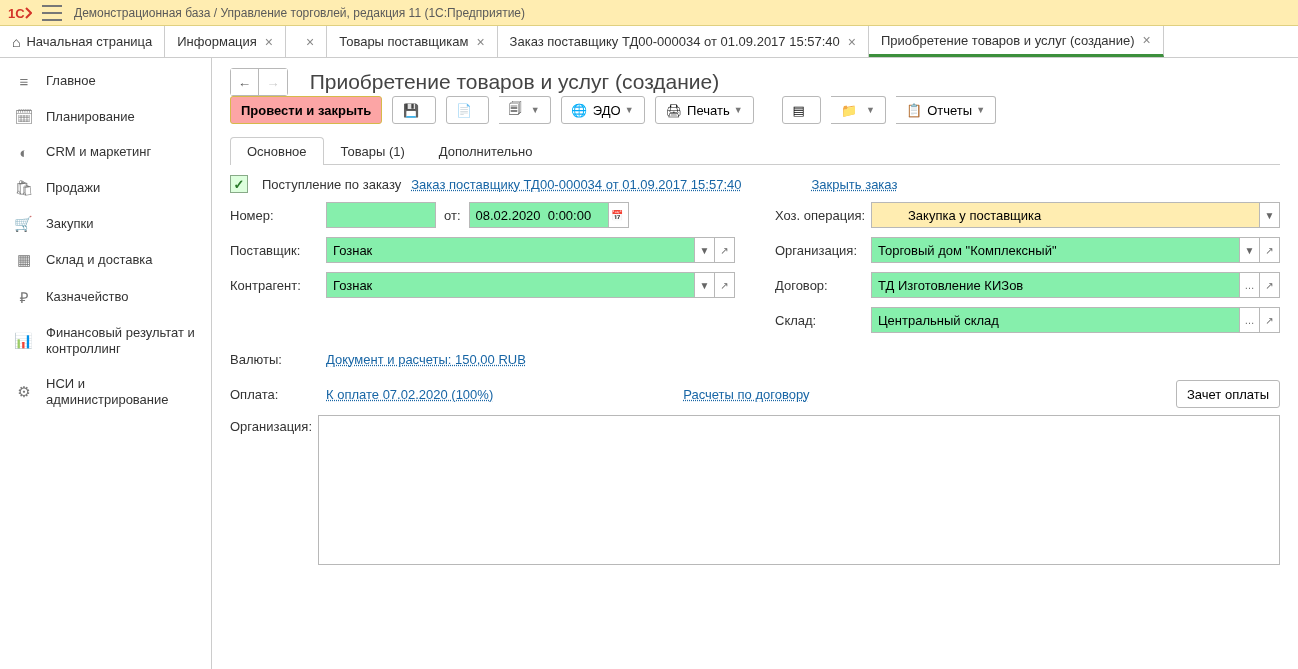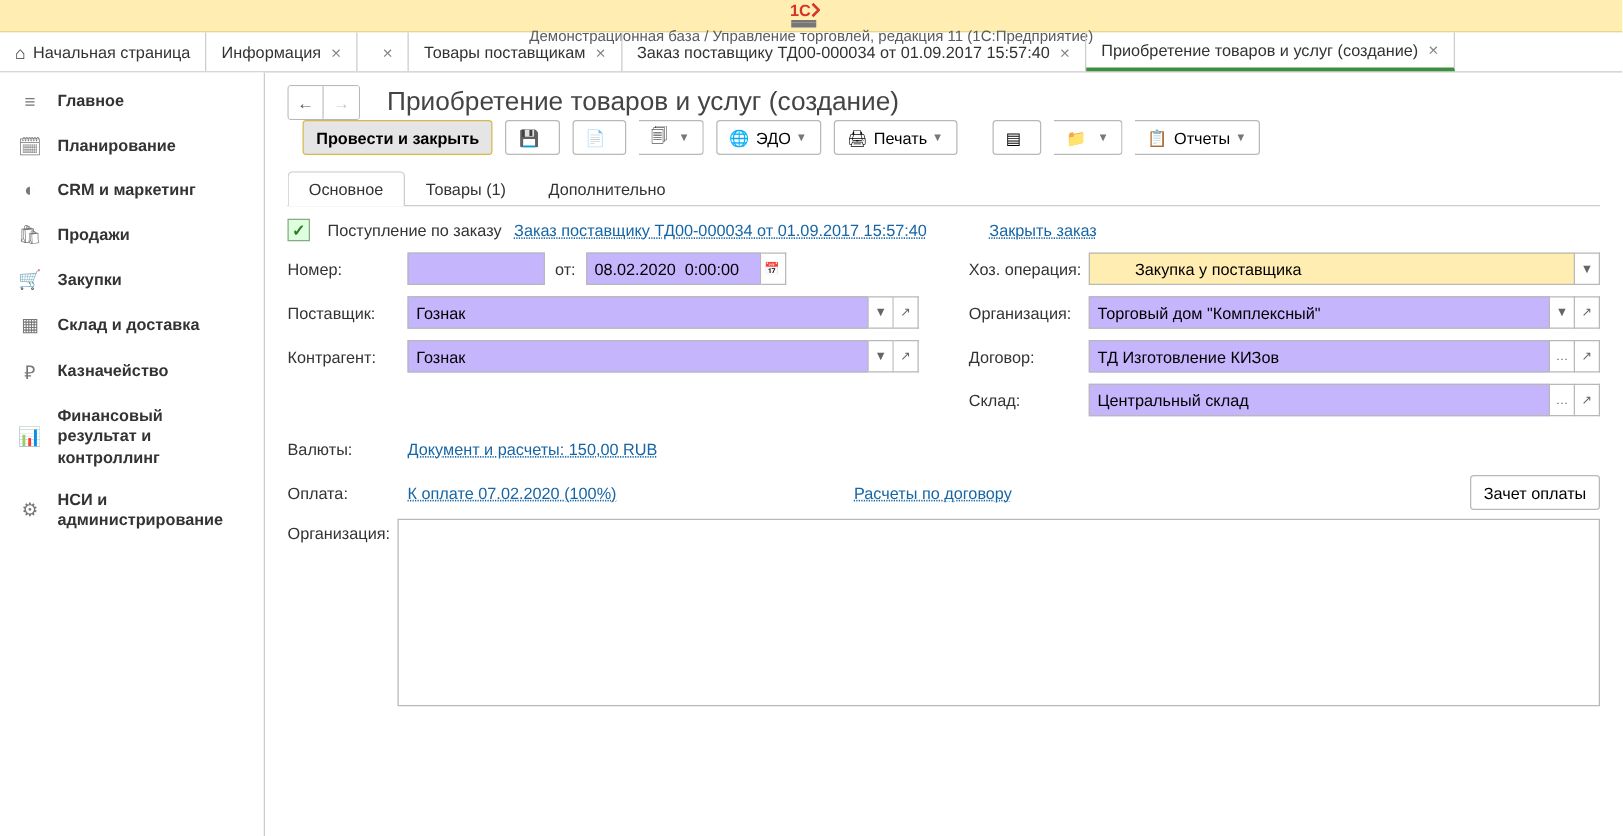--- a/index.html
+++ b/index.html
@@ -1,51 +1,51 @@
 <!DOCTYPE html>
 <html><head>
 <meta charset="utf-8">
 <style>
 * { box-sizing: border-box; margin: 0; padding: 0; font-family: Arial, sans-serif; }
 body { width: 1298px; height: 669px; background: #fff; font-size: 13px; color: #333; overflow: hidden; }
 
-.titlebar { height: 26px; background: #ffedb1; display: flex; align-items: center; padding: 0 8px; border-bottom: 1px solid #e0d080; flex-direction: column; }
+.titlebar { height: 26px; background: #ffedb1; display: flex; align-items: center; padding: 0 8px; border-bottom: 1px solid #e0d080; }
 .logo { width: 24px; height: 18px; margin-right: 10px; display: flex; align-items: center; }
 .burger { width: 20px; height: 16px; margin-right: 12px; cursor: pointer; display: flex; flex-direction: column; justify-content: space-between; }
 .burger span { height: 2px; background: #777; }
 .titlebar-text { color: #5a5a5a; font-size: 12px; }
 
 .tabs-row { height: 32px; background: #fff; display: flex; align-items: stretch; border-bottom: 1px solid #ccc; }
 .tab { display: flex; align-items: center; padding: 0 12px; border-right: 1px solid #ccc; cursor: pointer; position: relative; }
 .tab.active { border-bottom: 3px solid #3c8f3c; }
 .tab .home-icon { margin-right: 6px; font-size: 14px; }
 .tab .close { margin-left: 8px; color: #888; font-size: 14px; cursor: pointer; }
 
 .layout { display: flex; height: calc(669px - 58px); }
 
 .sidebar { width: 212px; background: #fff; border-right: 1px solid #ccc; padding-top: 6px; }
 .side-item { display: flex; align-items: center; padding: 9px 14px; cursor: pointer; color: #333; }
 .side-item .icon { width: 20px; margin-right: 12px; color: #777; font-size: 15px; text-align: center; }
-.side-item span.lbl { flex: 1; line-height: 1.25; font-weight: bold; }
+.side-item span.lbl { flex: 1; line-height: 1.25; }
 
 .content { flex: 1; padding: 10px 18px; overflow: auto; }
 .nav-arrows { display: inline-flex; border: 1px solid #b8b8b8; border-radius: 3px; vertical-align: middle; margin-right: 18px; }
 .nav-arrows button { width: 28px; height: 26px; border: none; background: #fff; cursor: pointer; color: #555; }
 .nav-arrows button:first-child { border-right: 1px solid #b8b8b8; }
 .nav-arrows button.disabled { color: #ccc; }
 
 .page-title { font-size: 21px; color: #444; display: inline-block; vertical-align: middle; }
 
 .link-row { margin: 14px 0 16px; }
 .link-row a, .link-row span.cur { margin-right: 20px; color: #1765a5; text-decoration: underline dotted; cursor: pointer; }
 .link-row span.cur { color: #333; text-decoration: none; }
 
 .toolbar { display: flex; align-items: center; gap: 10px; margin-bottom: 12px; flex-wrap: wrap; }
 .btn { height: 28px; border: 1px solid #b8b8b8; border-radius: 3px; background: #fff; padding: 0 10px; display: inline-flex; align-items: center; cursor: pointer; font-size: 13px; }
-.btn.primary { background: #e5e5e5; border-color: #d6b94a; font-weight: bold; margin-left: 12px; }
+.btn.primary { background: #fca5a5; border-color: #d6b94a; font-weight: bold; }
 .btn .ico { margin-right: 5px; font-size: 13px; }
 .btn-group { display: inline-flex; }
 .btn-group .btn { border-radius: 0; }
 .btn-group .btn:first-child { border-radius: 3px 0 0 3px; }
 .btn-group .btn:last-child { border-radius: 0 3px 3px 0; border-left: none; }
 .btn .caret { margin-left: 4px; font-size: 9px; color: #777; }
 
 .sub-tabs { display: flex; border-bottom: 1px solid #ccc; margin-bottom: 10px; }
 .sub-tab { padding: 6px 16px; border: 1px solid transparent; border-bottom: none; cursor: pointer; position: relative; top: 1px; }
 .sub-tab.active { border-color: #ccc; background: #fff; border-radius: 4px 4px 0 0; }
@@ -53,21 +53,21 @@
 .form-row { display: flex; align-items: center; margin-bottom: 8px; gap: 10px; }
 .checkbox { width: 18px; height: 18px; border: 1px solid #8a8; background: #dfd; display: inline-flex; align-items: center; justify-content: center; color: #2a7a2a; font-size: 13px; font-weight: bold; margin-right: 4px; }
 .link { color: #1765a5; text-decoration: underline dotted; cursor: pointer; }
 
 .fields { display: flex; gap: 40px; }
 .col { flex: 1; }
 .field-row { display: flex; align-items: center; margin-bottom: 7px; min-height: 28px; }
 .field-row label { width: 96px; color: #333; }
 .input-wrap { display: flex; flex: 1; }
 .input-wrap.fixed { flex: none; }
-.input { height: 26px; border: 1px solid #b8b8b8; padding: 0 6px; font-size: 13px; background: #c4b5fd; }
+.input { height: 26px; border: 1px solid #b8b8b8; padding: 0 6px; font-size: 13px; background: #86efac; }
 .input.yellow { background: #ffedb1; }
 .input-btn { width: 20px; height: 26px; border: 1px solid #b8b8b8; border-left: none; background: #fff; cursor: pointer; display: flex; align-items: center; justify-content: center; font-size: 10px; color: #666; }
 
 textarea.comment { width: 100%; height: 150px; border: 1px solid #b8b8b8; padding: 6px; font-size: 13px; resize: none; }
 
 .right-align { margin-left: auto; }
 </style>
 </head>
 <body>
 
@@ -207,21 +207,21 @@
     <div class="sub-tabs">
       <div class="sub-tab active">Основное</div>
       <div class="sub-tab">Товары (1)</div>
       <div class="sub-tab">Дополнительно</div>
     </div>
 
     <div class="form-row">
       <span class="checkbox">✓</span>
       <span>Поступление по заказу</span>
       <a class="link">Заказ поставщику ТД00-000034 от 01.09.2017 15:57:40</a>
-      <a class="link" style="margin-left:40px;">Закрыть заказ</a>
+      <a class="link" style="margin-left:60px;">Закрыть заказ</a>
     </div>
 
     <div class="fields">
       <div class="col">
         <div class="field-row">
           <label>Номер:</label>
           <input class="input" style="width: 110px;" value="">
           <span style="margin:0 8px;">от:</span>
           <div class="input-wrap fixed">
             <input class="input" style="width: 140px;" value="08.02.2020  0:00:00">

